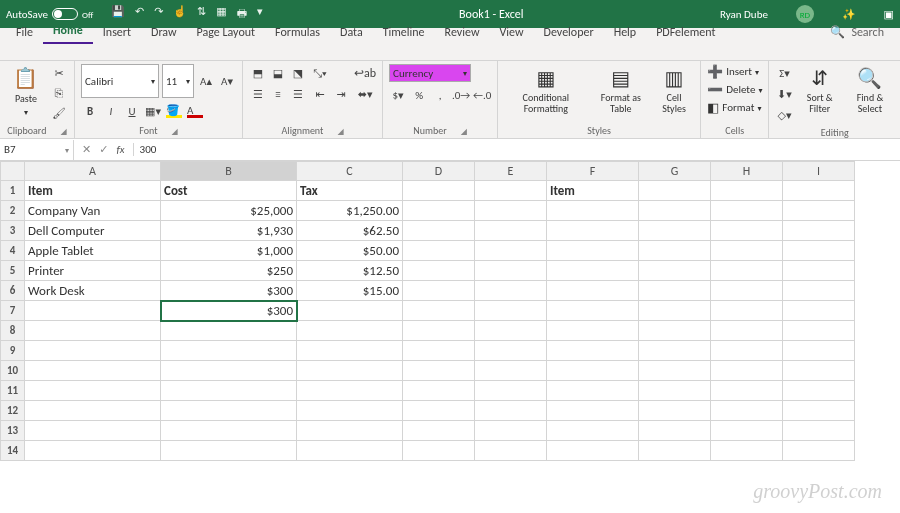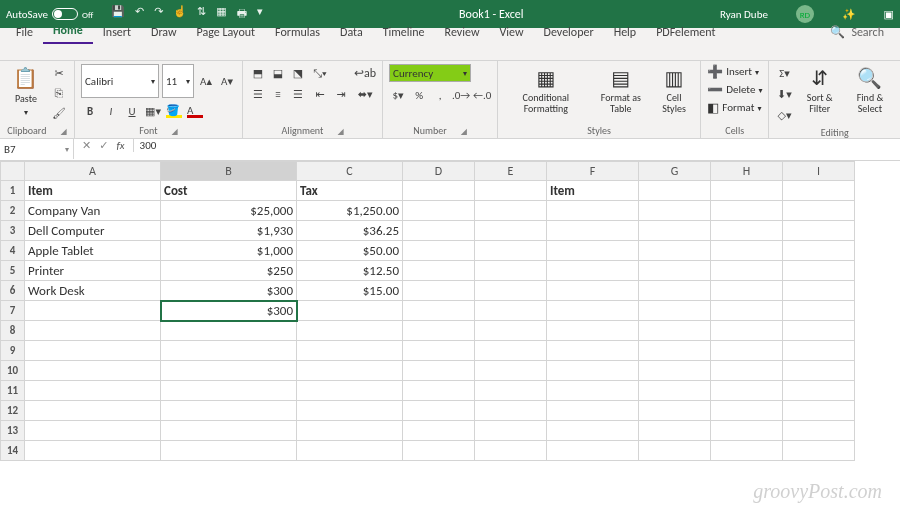--- a/index.html
+++ b/index.html
@@ -27,25 +27,25 @@
 .bigbtn{display:flex;flex-direction:column;align-items:center;gap:2px;padding:2px;font-size:10px;color:#333;min-width:40px}
 .bigbtn .ico{font-size:20px}
 .font-row1,.font-row2{display:flex;align-items:center;gap:3px}
 .font-sel{width:78px;height:18px;border:1px solid #ababab;background:#fff;font-size:11px;padding:16px 3px;display:flex;align-items:center;justify-content:space-between}
 .font-size{width:32px}
 .smbtn{width:18px;height:18px;display:flex;align-items:center;justify-content:center;font-size:11px;color:#444;cursor:pointer}
 .colorbar{width:16px;height:3px;background:#c00;margin-top:-2px}
 .ylbar{background:#ffe600}
 .align-grid{display:grid;grid-template-columns:repeat(3,18px);gap:2px}
 .stack{display:flex;flex-direction:column;gap:2px}
-.num-sel{width:82px;height:18px;border:1px solid #ababab;background:#84cc16;font-size:11px;padding:0 3px;display:flex;align-items:center;justify-content:space-between}
+.num-sel{width:82px;height:18px;border:1px solid #ababab;background:#d946ef;font-size:11px;padding:0 3px;display:flex;align-items:center;justify-content:space-between}
 .row{display:flex;gap:3px;align-items:center}
 .cellsbtn{display:flex;align-items:center;gap:3px;font-size:11px;color:#333}
 .cellsbtn .ico{font-size:13px}
-.namebox-row{height:22px;border-bottom:1px solid #d4d4d4;display:flex;align-items:flex-start;background:#fff}
+.namebox-row{height:22px;border-bottom:1px solid #d4d4d4;display:flex;align-items:center;background:#fff}
 .namebox{width:74px;height:20px;border-right:1px solid #d4d4d4;padding:0 4px;font-size:11px;display:flex;align-items:center;justify-content:space-between}
 .fx-ctrl{display:flex;align-items:center;gap:8px;padding:0 8px;color:#888;font-size:11px}
 .fx-ctrl .fx{font-style:italic;color:#555}
 .formulabar{flex:1;padding:0 6px;font-size:11px;border-left:1px solid #d4d4d4}
 .grid-area{position:relative;overflow:hidden}
 .sheet{border-collapse:collapse;table-layout:fixed}
 .sheet th,.sheet td{border:1px solid #d4d4d4;height:20px;font-size:13px;font-family:Calibri,Arial;padding:0 3px;overflow:hidden;white-space:nowrap}
 .sheet thead th{background:#f0f0f0;font-weight:400;font-size:12px;color:#555;text-align:center;height:19px}
 .sheet .rh{background:#f0f0f0;text-align:center;font-size:11px;color:#555;width:24px}
 .sheet .corner{background:#f0f0f0;width:24px}
@@ -328,21 +328,21 @@
           <td class=""></td>
           <td class=""></td>
           <td class=""></td>
           <td class=""></td>
           <td class=""></td>
         </tr>
         <tr>
           <th class="rh">3</th>
           <td class="">Dell Computer</td>
           <td class="r">$1,930</td>
-          <td class="r">$36.25</td>
+          <td class="r">$62.50</td>
           <td class=""></td>
           <td class=""></td>
           <td class=""></td>
           <td class=""></td>
           <td class=""></td>
           <td class=""></td>
         </tr>
         <tr>
           <th class="rh">4</th>
           <td class="">Apple Tablet</td>

